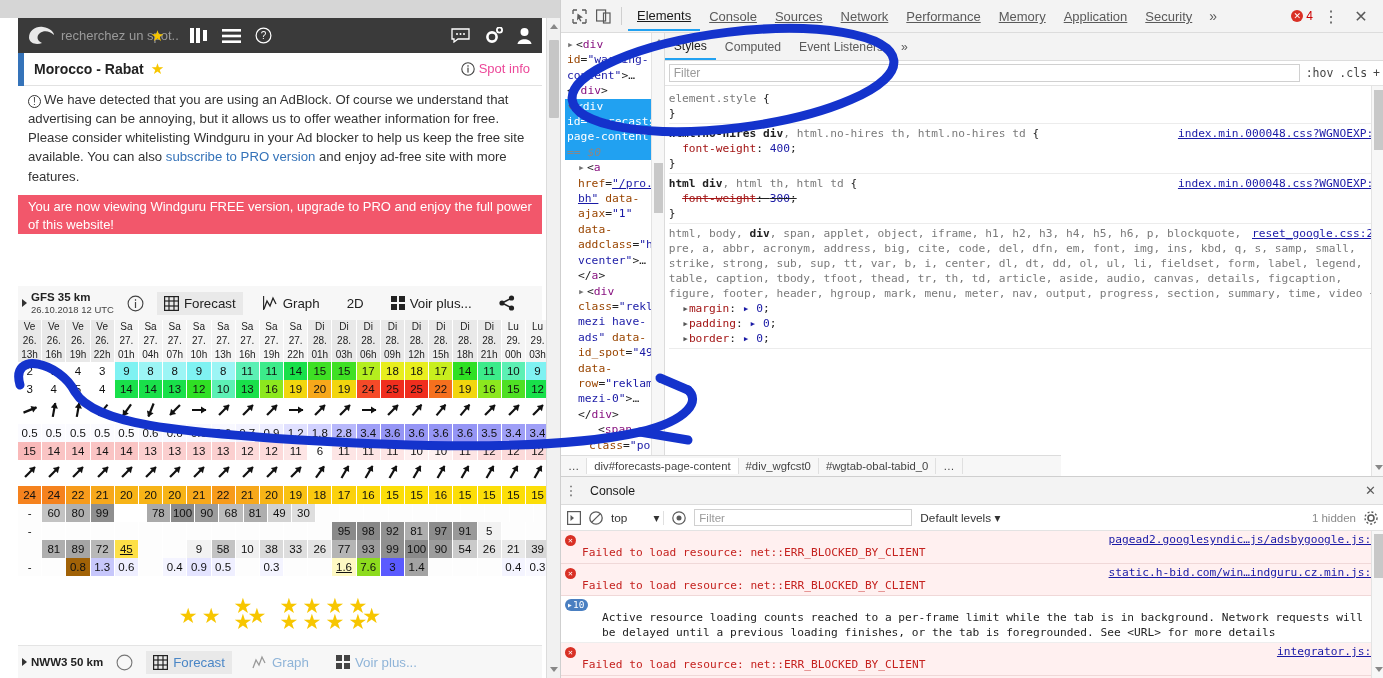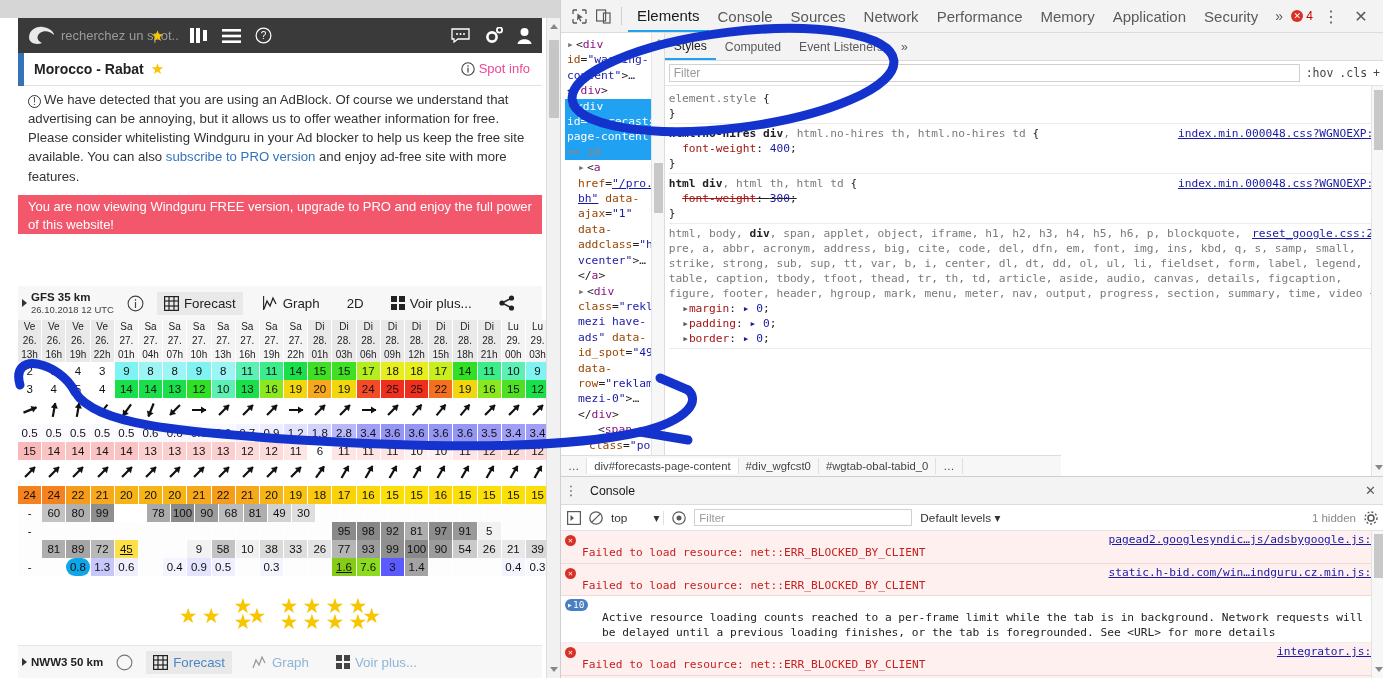--- a/index.html
+++ b/index.html
@@ -119,21 +119,21 @@
     position:absolute; left:560px; top:0; width:823px; height:678px;
     background:#fff; border-left:1px solid #cfcfcf;
     font-family:"Liberation Sans", sans-serif;
   }
   #dt-tabbar{
     height:33px; display:flex; align-items:center; border-bottom:1px solid #dcdcdc;
     background:#f3f3f3; padding:0 6px;
   }
   .dt-icobtn{ width:24px;height:22px; display:flex;align-items:center;justify-content:center; color:#5a5a5a;}
   .dt-sep{ width:1px;height:18px;background:#cfcfcf;margin:0 6px;}
-  .dt-tab{ font-size:15px; color:#5a5a5a; padding:7px 9px 6px; white-space:nowrap; }
+  .dt-tab{ font-size:13px; color:#5a5a5a; padding:7px 9px 6px; white-space:nowrap;text-decoration:underline; }
   .dt-tab.active{ color:#1a1a1a; border-bottom:2px solid #21a1f1; }
   .dt-more{ font-size:14px;color:#5a5a5a; padding:0 8px;}
   .dt-right{ margin-left:auto; display:flex; align-items:center; gap:6px; padding-right:4px;}
   .err-badge{ display:flex;align-items:center;gap:3px;font-size:12px;color:#c00;}
   .err-dot{ width:12px;height:12px;border-radius:50%;background:#d93025;color:#fff;font-size:9px;line-height:12px;text-align:center;}
 
   #dt-body{ position:absolute; left:0; top:33px; width:823px; height:443px; display:flex; }
   #dom-pane{ width:500px; position:relative; overflow:hidden; border-right:1px solid #dcdcdc;}
   #dom-tree{
     font-family:"DejaVu Sans Mono", monospace; font-size:11.3px; line-height:15.4px;
@@ -891,32 +891,32 @@
           <div class="fcell" style="background: rgb(156, 156, 156);">90</div>
           <div class="fcell" style="background: rgb(202, 202, 202);">54</div>
           <div class="fcell" style="background: rgb(228, 228, 228);">26</div>
           <div class="fcell" style="background: rgb(233, 233, 233);">21</div>
           <div class="fcell" style="background: rgb(216, 216, 216);">39</div>
         </div>
         <div class="frow">
           <div class="flabel"></div>
           <div class="fcell" style="background: rgb(253, 253, 253);">-</div>
           <div class="fcell" style="background: rgb(253, 253, 253);"></div>
-          <div class="fcell" style="background: #0ea5e9; border-radius: 9px;">0.8</div>
+          <div class="fcell" style="background: #a16207;">0.8</div>
           <div class="fcell" style="background: rgb(199, 199, 251);">1.3</div>
           <div class="fcell" style="background: rgb(238, 238, 255);">0.6</div>
           <div class="fcell" style="background: rgb(253, 253, 253);"></div>
           <div class="fcell" style="background: rgb(244, 244, 255);">0.4</div>
           <div class="fcell" style="background: rgb(228, 228, 255);">0.9</div>
           <div class="fcell" style="background: rgb(239, 239, 255);">0.5</div>
           <div class="fcell" style="background: rgb(253, 253, 253);"></div>
           <div class="fcell" style="background: rgb(244, 244, 255);">0.3</div>
           <div class="fcell" style="background: rgb(253, 253, 253);"></div>
           <div class="fcell" style="background: rgb(253, 253, 253);"></div>
-          <div class="fcell" style="background: #84cc16; text-decoration: underline;">1.6</div>
+          <div class="fcell" style="background: #fef9c3; text-decoration: underline;">1.6</div>
           <div class="fcell" style="background: rgb(141, 219, 30);">7.6</div>
           <div class="fcell" style="background: rgb(90, 90, 255);">3</div>
           <div class="fcell" style="background: #a3a3a3;">1.4</div>
           <div class="fcell" style="background: rgb(253, 253, 253);"></div>
           <div class="fcell" style="background: rgb(253, 253, 253);"></div>
           <div class="fcell" style="background: rgb(253, 253, 253);"></div>
           <div class="fcell" style="background: rgb(244, 244, 255);">0.4</div>
           <div class="fcell" style="background: rgb(248, 248, 255);">0.3</div>
         </div>
       </div>

